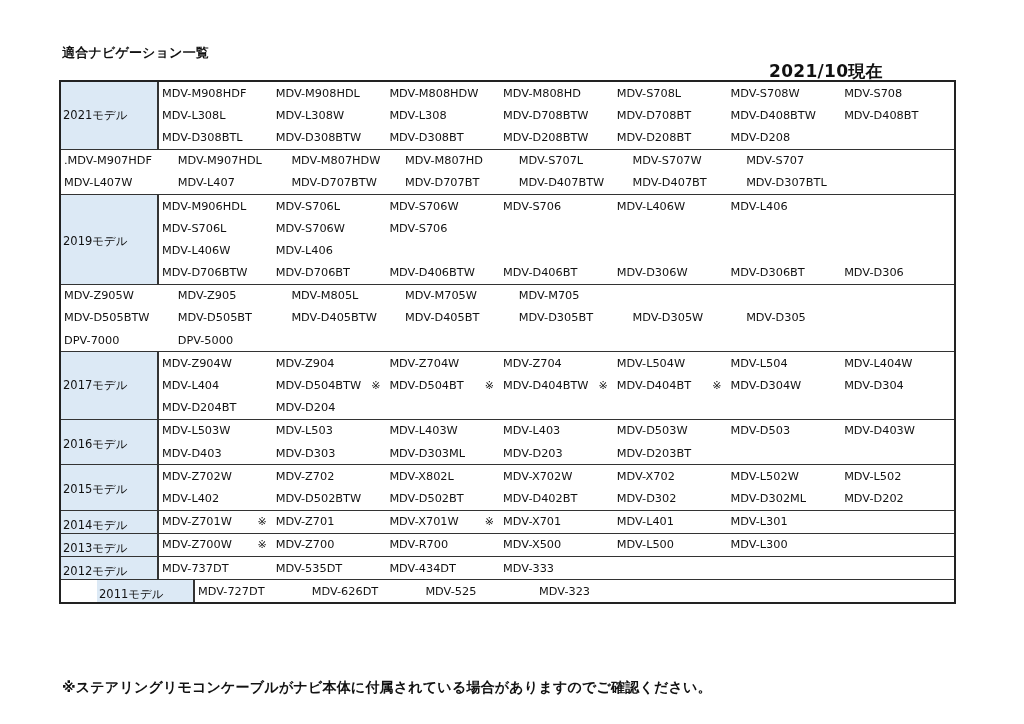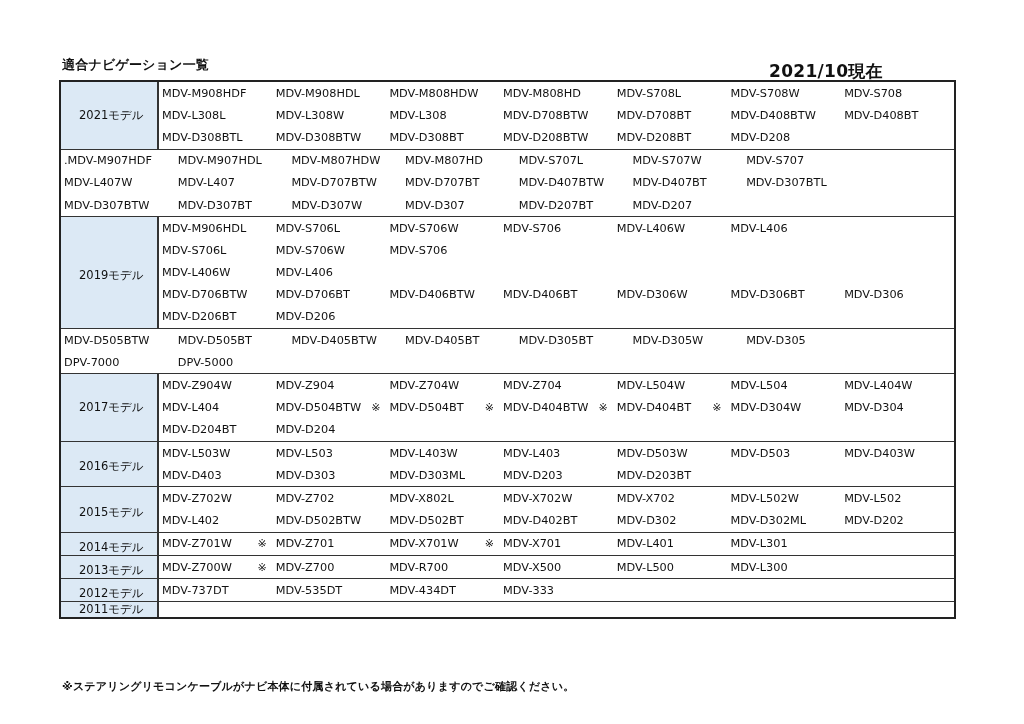--- a/index.html
+++ b/index.html
@@ -15,21 +15,20 @@
       color: #111111;
       overflow: hidden;
     }
     .doc-title {
       position: absolute;
       left: 62px;
       top: 44px;
       font-size: 13px;
       font-weight: bold;
       letter-spacing: 0.2px;
-      margin-top: 12px;
     }
     .as-of {
       position: absolute;
       left: 769px;
       top: 60px;
       font-size: 17px;
       font-weight: bold;
       letter-spacing: 0.3px;
     }
     .nav-table {
@@ -39,29 +38,30 @@
       width: 897px;
       border: 2px solid #222;
       box-sizing: border-box;
     }
     .year-block {
       display: flex;
       border-bottom: 1.5px solid #333;
     }
     .year-block:last-child {
       border-bottom: none;
+      margin-left: 36px;
     }
     .year-label {
       width: 98px;
       flex: 0 0 98px;
       background: #dce9f5;
       border-right: 2px solid #333;
       font-size: 11.5px;
       display: flex;
-      padding-left: 18px;
+      padding-left: 2px;
       box-sizing: border-box;
     }
     .year-label.center { align-items: center; }
     .year-label.top { align-items: center; padding-top: 5px; }
     .year-label.tight { align-items: flex-end; }
     .models {
       flex: 1;
       display: flex;
       flex-direction: column;
     }
@@ -81,21 +81,21 @@
       justify-content: space-between;
       padding-right: 6px;
     }
     .model-cell .mark {
       font-size: 11px;
     }
     .footnote {
       position: absolute;
       left: 62px;
       top: 679px;
-      font-size: 11px;
+      font-size: 14px;
       font-weight: bold;
       letter-spacing: 0.2px;
     }
   </style>
 </head>
 <body>
 
 <div class="doc-title">適合ナビゲーション一覧</div>
 <div class="as-of">2021/10現在</div>
 
@@ -217,43 +217,20 @@
           <div class="model-cell">
             <span>MDV-D407BTW</span>
           </div>
           <div class="model-cell">
             <span>MDV-D407BT</span>
           </div>
           <div class="model-cell">
             <span>MDV-D307BTL</span>
           </div>
         </div>
-        <div class="model-row">
-          <div class="model-cell">
-            <span>MDV-D307BTW</span>
-          </div>
-          <div class="model-cell">
-            <span>MDV-D307BT</span>
-          </div>
-          <div class="model-cell">
-            <span>MDV-D307W</span>
-          </div>
-          <div class="model-cell">
-            <span>MDV-D307</span>
-          </div>
-          <div class="model-cell">
-            <span>MDV-D207BT</span>
-          </div>
-          <div class="model-cell">
-            <span>MDV-D207</span>
-          </div>
-          <div class="model-cell">
-            <span></span>
-          </div>
-        </div>
       </div>
     </div>
     <div class="year-block">
       <div class="year-label top">
         <span>2019モデル</span>
       </div>
       <div class="models">
         <div class="model-row">
           <div class="model-cell">
             <span>MDV-M906HDL</span>
@@ -339,47 +316,47 @@
           <div class="model-cell">
             <span>MDV-D306W</span>
           </div>
           <div class="model-cell">
             <span>MDV-D306BT</span>
           </div>
           <div class="model-cell">
             <span>MDV-D306</span>
           </div>
         </div>
-        <div class="model-row">
-          <div class="model-cell">
-            <span>MDV-D206BT</span>
-          </div>
-          <div class="model-cell">
-            <span>MDV-D206</span>
-          </div>
-          <div class="model-cell">
-            <span></span>
-          </div>
-          <div class="model-cell">
-            <span></span>
-          </div>
-          <div class="model-cell">
-            <span></span>
-          </div>
-          <div class="model-cell">
-            <span></span>
-          </div>
-          <div class="model-cell">
-            <span></span>
-          </div>
-        </div>
-      </div>
-    </div>
-    <div class="year-block">
-      <div class="models">
+      </div>
+    </div>
+    <div class="year-block">
+      <div class="models">
+        <div class="model-row">
+          <div class="model-cell">
+            <span>MDV-Z905W</span>
+          </div>
+          <div class="model-cell">
+            <span>MDV-Z905</span>
+          </div>
+          <div class="model-cell">
+            <span>MDV-M805L</span>
+          </div>
+          <div class="model-cell">
+            <span>MDV-M705W</span>
+          </div>
+          <div class="model-cell">
+            <span>MDV-M705</span>
+          </div>
+          <div class="model-cell">
+            <span></span>
+          </div>
+          <div class="model-cell">
+            <span></span>
+          </div>
+        </div>
         <div class="model-row">
           <div class="model-cell">
             <span>MDV-D505BTW</span>
           </div>
           <div class="model-cell">
             <span>MDV-D505BT</span>
           </div>
           <div class="model-cell">
             <span>MDV-D405BTW</span>
           </div>
@@ -696,17 +673,42 @@
           </div>
           <div class="model-cell">
             <span></span>
           </div>
         </div>
       </div>
     </div>
     <div class="year-block">
       <div class="year-label tight">
         <span>2011モデル</span>
+      </div>
+      <div class="models">
+        <div class="model-row">
+          <div class="model-cell">
+            <span>MDV-727DT</span>
+          </div>
+          <div class="model-cell">
+            <span>MDV-626DT</span>
+          </div>
+          <div class="model-cell">
+            <span>MDV-525</span>
+          </div>
+          <div class="model-cell">
+            <span>MDV-323</span>
+          </div>
+          <div class="model-cell">
+            <span></span>
+          </div>
+          <div class="model-cell">
+            <span></span>
+          </div>
+          <div class="model-cell">
+            <span></span>
+          </div>
+        </div>
       </div>
     </div>
   </div>
 
 <div class="footnote">※ステアリングリモコンケーブルがナビ本体に付属されている場合がありますのでご確認ください。</div>
 
 </body></html>

